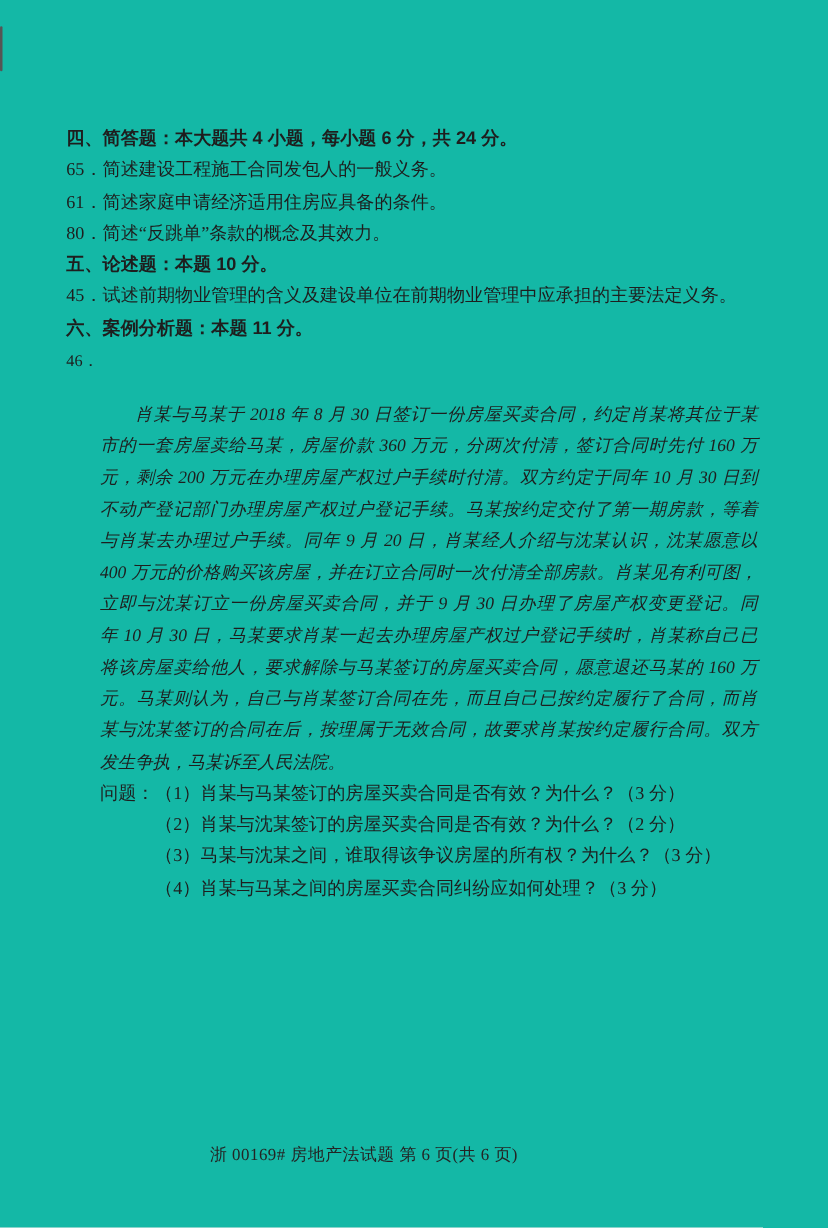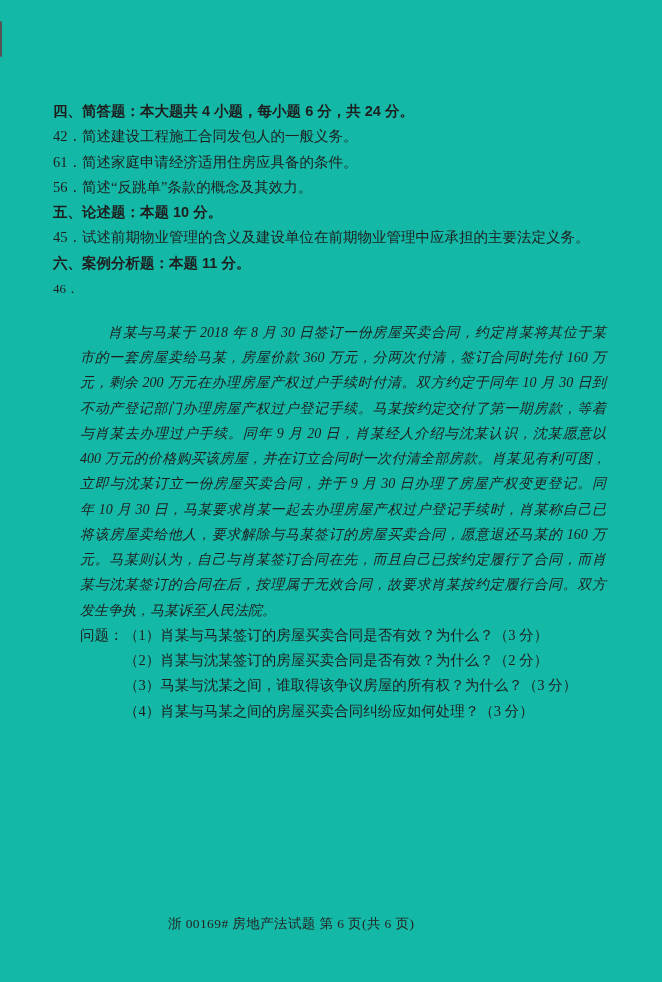--- a/index.html
+++ b/index.html
@@ -68,29 +68,29 @@
 <body>
 
 <div class="page">
   <div class="edge-mark"></div>
 
   <div class="content">
 
     <div class="heading">四、简答题：本大题共 4 小题，每小题 6 分，共 24 分。</div>
 
     <div class="item">
-      <span class="num">42．</span>
+      <span class="num">65．</span>
       <span class="itext">简述建设工程施工合同发包人的一般义务。</span>
     </div>
     <div class="item">
       <span class="num">61．</span>
       <span class="itext">简述家庭申请经济适用住房应具备的条件。</span>
     </div>
     <div class="item">
-      <span class="num">56．</span>
+      <span class="num">80．</span>
       <span class="itext">简述“反跳单”条款的概念及其效力。</span>
     </div>
 
     <div class="heading">五、论述题：本题 10 分。</div>
 
     <div class="item">
       <span class="num">45．</span>
       <span class="itext">试述前期物业管理的含义及建设单位在前期物业管理中应承担的主要法定义务。</span>
     </div>
 

